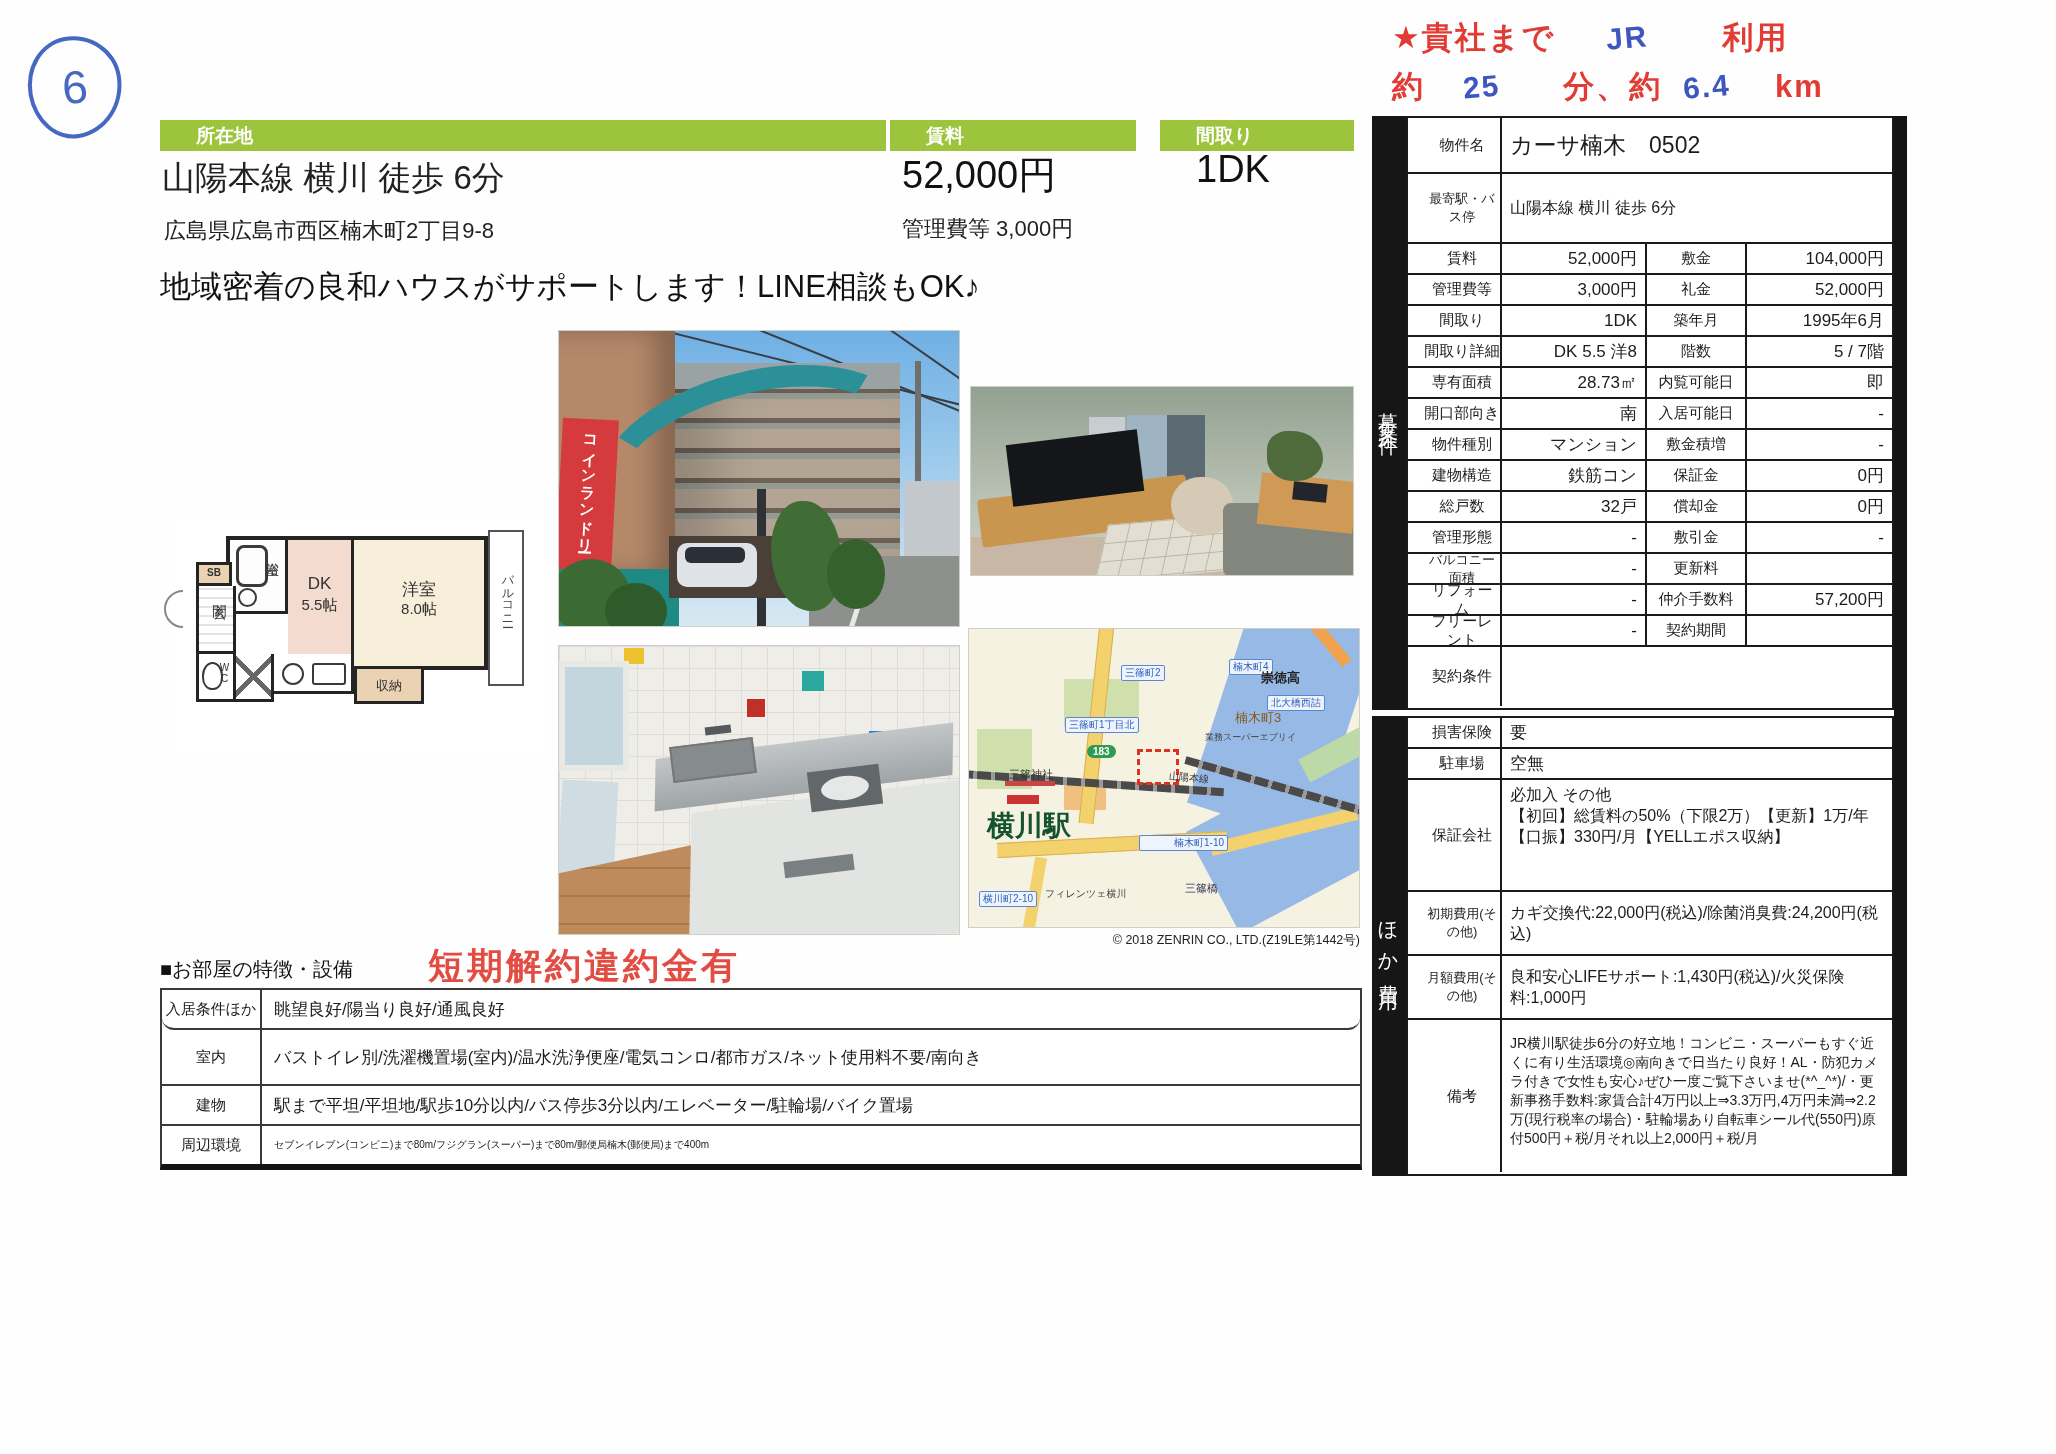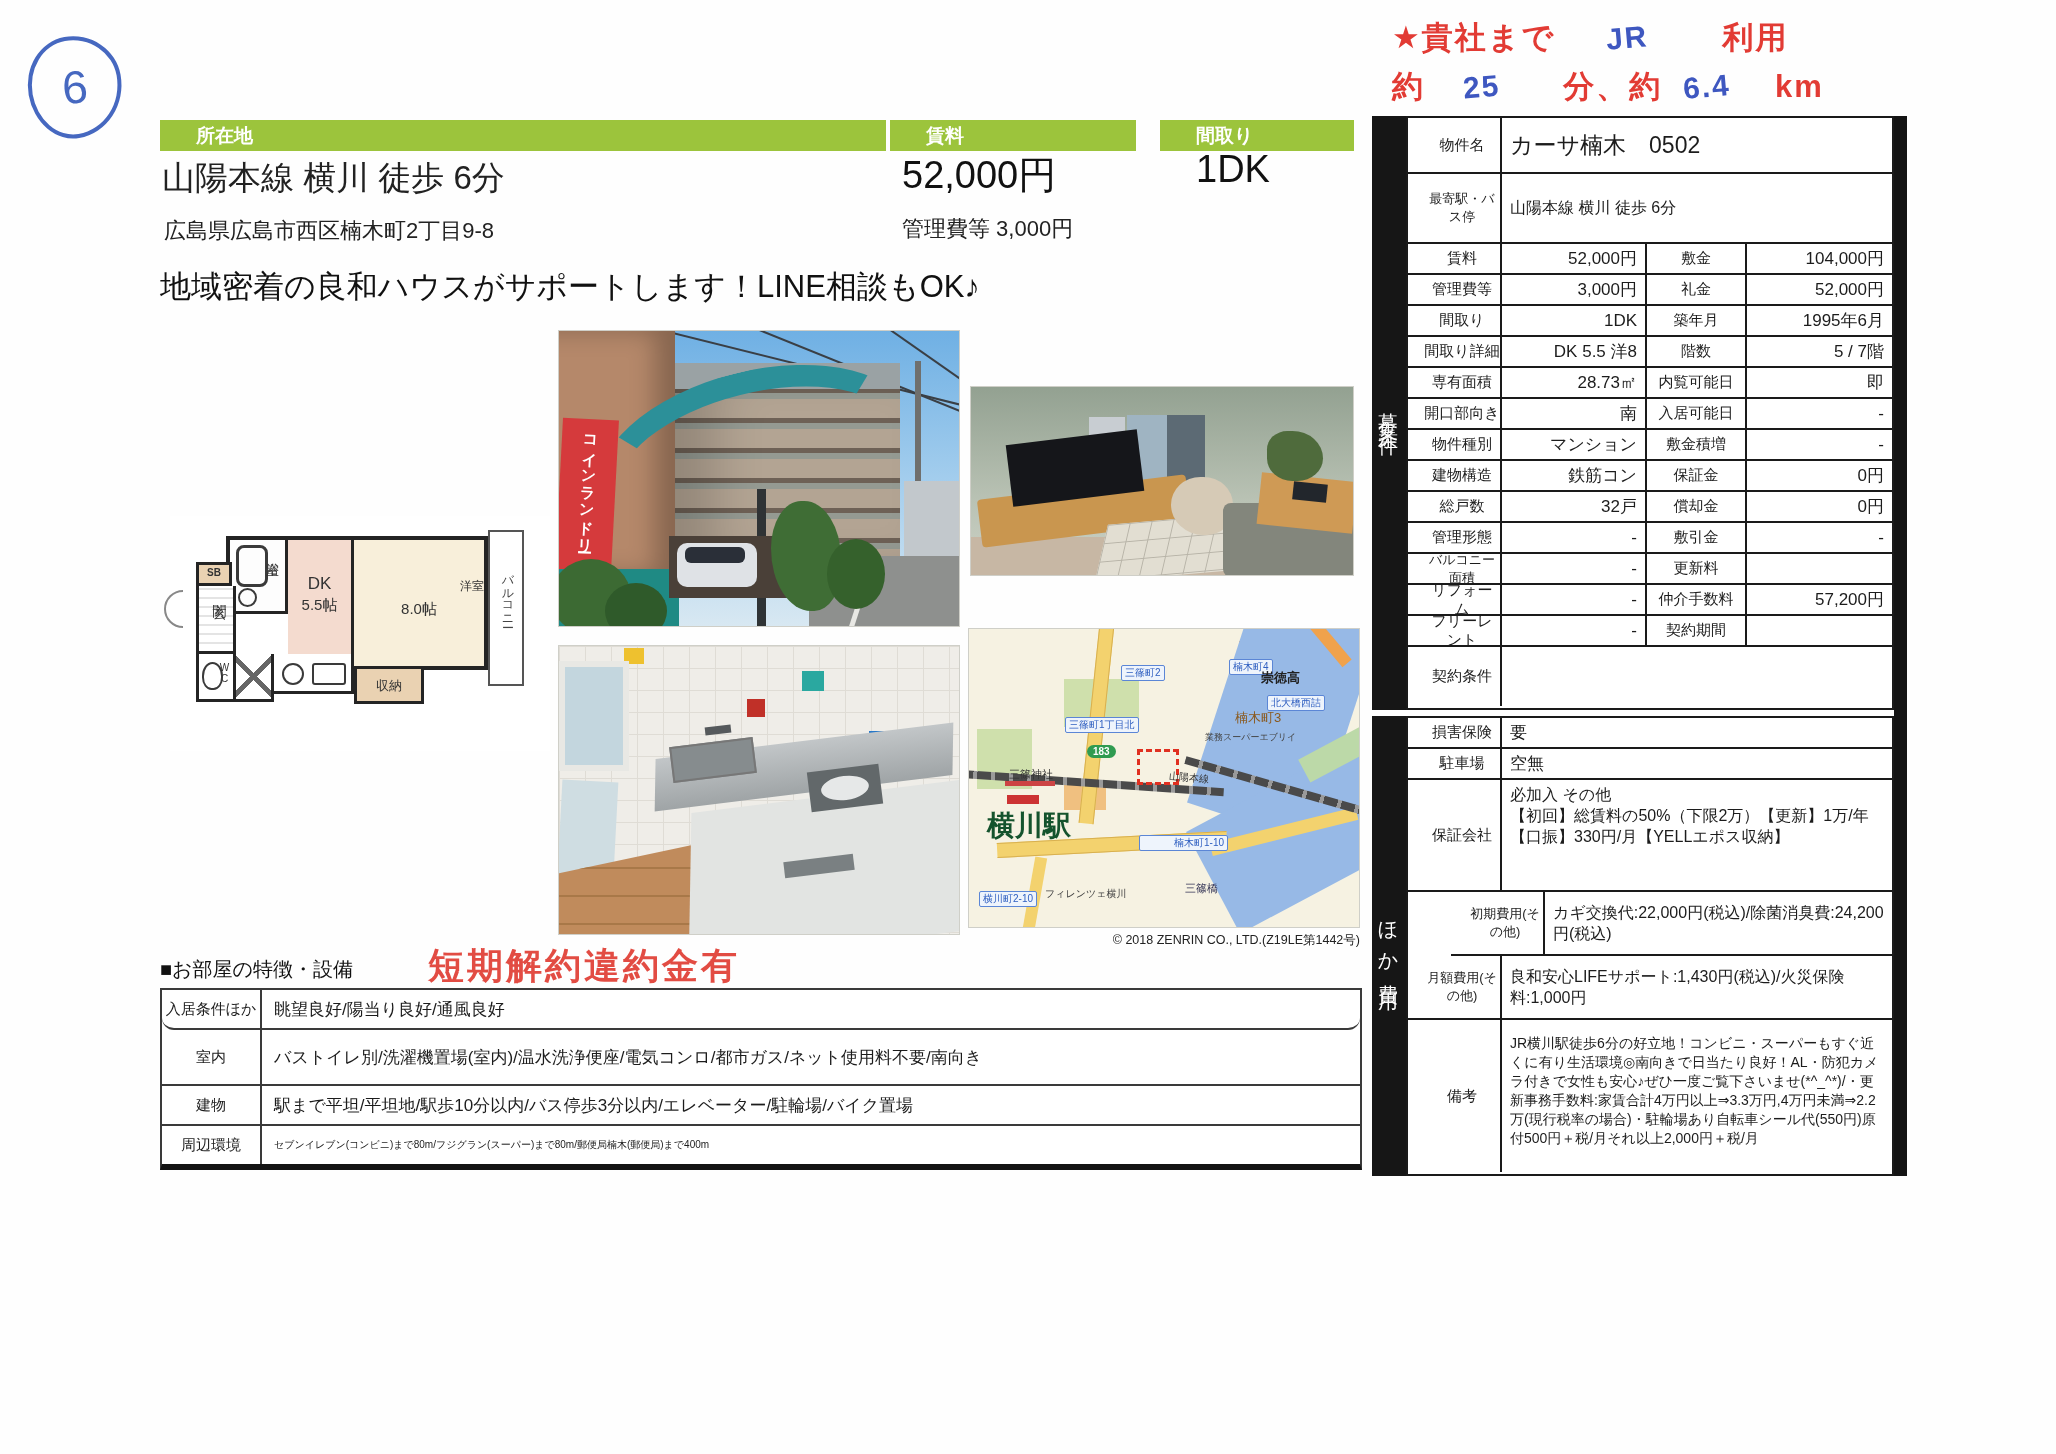--- a/index.html
+++ b/index.html
@@ -104,21 +104,21 @@
       <div style="position:absolute;left:8px;top:48px;width:15px;height:15px;border:2px solid #3a3a3a;border-radius:50%;"></div>
       <div class="lbl vtext" style="right:4px;top:12px;font-size:13px;">浴室</div>
     </div>
 
     <div class="room" style="left:118px;top:20px;width:66px;height:134px;border-width:4px 3px 4px 0;background:#f4dbcf;">
       <div class="lbl" style="left:0;top:34px;width:100%;text-align:center;font-size:17px;">DK</div>
       <div class="lbl" style="left:0;top:56px;width:100%;text-align:center;font-size:15px;">5.5帖</div>
     </div>
 
     <div class="room" style="left:184px;top:20px;width:134px;height:134px;border-width:4px 4px 4px 0;background:#f8efda;">
-      <div class="lbl" style="left:0;top:38px;width:100%;text-align:right;font-size:12px;">洋室</div>
+      <div class="lbl" style="left:0;top:38px;width:100%;text-align:center;font-size:17px;">洋室</div>
       <div class="lbl" style="left:0;top:60px;width:100%;text-align:center;font-size:15px;">8.0帖</div>
     </div>
 
     <div class="room" style="left:318px;top:14px;width:36px;height:156px;border-width:2px;border-color:#555;background:#fff;">
       <div class="lbl vtext" style="left:9px;top:34px;font-size:12px;color:#444;">バルコニー</div>
     </div>
 
     <div class="room" style="left:26px;top:46px;width:36px;height:24px;border-width:3px;background:#ead2b2;">
       <div class="lbl" style="left:0;top:2px;width:100%;text-align:center;font-size:10px;font-weight:bold;">SB</div>
     </div>
@@ -355,21 +355,21 @@
     </div>
     <div class="sr" style="height:31px;">
       <div class="cl l1">駐車場</div>
       <div class="cv v2 leftval">空無</div>
     </div>
     <div class="sr" style="height:112px;">
       <div class="cl l1">保証会社</div>
       <div class="cv v2 wrap">必加入 その他
 【初回】総賃料の50%（下限2万）【更新】1万/年【口振】330円/月【YELLエポス収納】</div>
     </div>
-    <div class="sr" style="height:64px;margin-left:43px;">
+    <div class="sr" style="height:64px;">
       <div class="cl l1 sm">初期費用(その他)</div>
       <div class="cv v2 wrap" style="padding-top:10px;">カギ交換代:22,000円(税込)/除菌消臭費:24,200円(税込)</div>
     </div>
     <div class="sr" style="height:64px;">
       <div class="cl l1 sm">月額費用(その他)</div>
       <div class="cv v2 wrap" style="padding-top:10px;">良和安心LIFEサポート:1,430円(税込)/火災保険料:1,000円</div>
     </div>
     <div class="sr" style="height:152px;">
       <div class="cl l1">備考</div>
       <div class="cv v2 wrap" style="font-size:14px;line-height:19px;padding-top:14px;">JR横川駅徒歩6分の好立地！コンビニ・スーパーもすぐ近くに有り生活環境◎南向きで日当たり良好！AL・防犯カメラ付きで女性も安心♪ぜひ一度ご覧下さいませ(*^_^*)/・更新事務手数料:家賃合計4万円以上⇒3.3万円,4万円未満⇒2.2万(現行税率の場合)・駐輪場あり自転車シール代(550円)原付500円＋税/月それ以上2,000円＋税/月</div>

